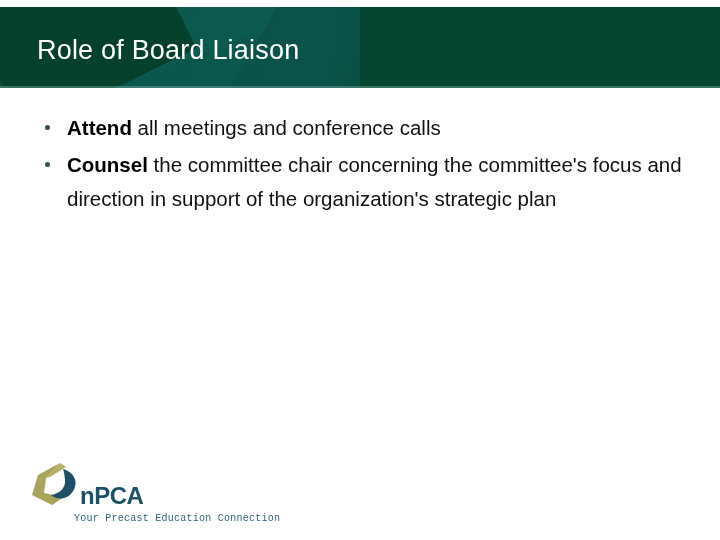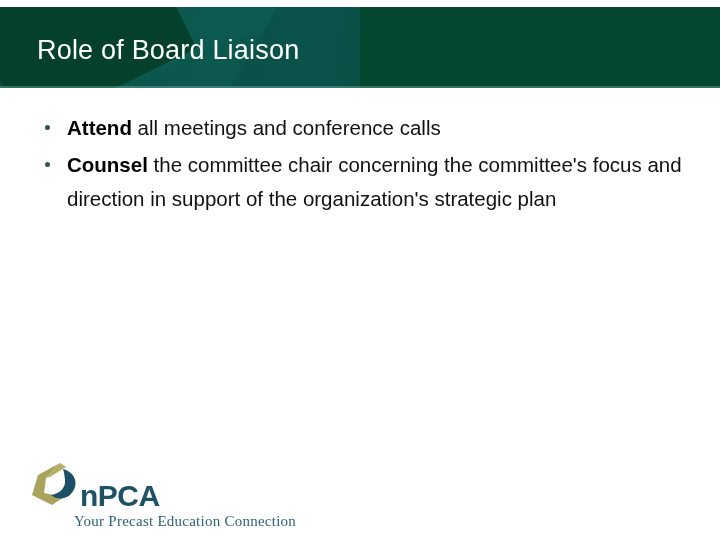--- a/index.html
+++ b/index.html
@@ -175,32 +175,32 @@
     left: 0;
     top: 2px;
     width: 56px;
     height: 50px;
   }
   #logo-wordmark {
     position: absolute;
     left: 50px;
     top: 22px;
     font-family: "Liberation Sans", sans-serif;
-    font-size: 30px;
+    font-size: 24px;
     font-weight: bold;
     letter-spacing: -0.5px;
     color: #1d5165;
     line-height: 30px;
   }
   #logo-tagline {
     position: absolute;
     left: 44px;
     top: 54px;
-    font-family: Liberation Serif, serif;
-    font-size: 15px;
+    font-family: Liberation Mono, monospace;
+    font-size: 10px;
     color: #2f6273;
     letter-spacing: 0.25px;
     white-space: nowrap;
   }
 </style>
 </head>
 <body>
 
 <div id="slide">
 

